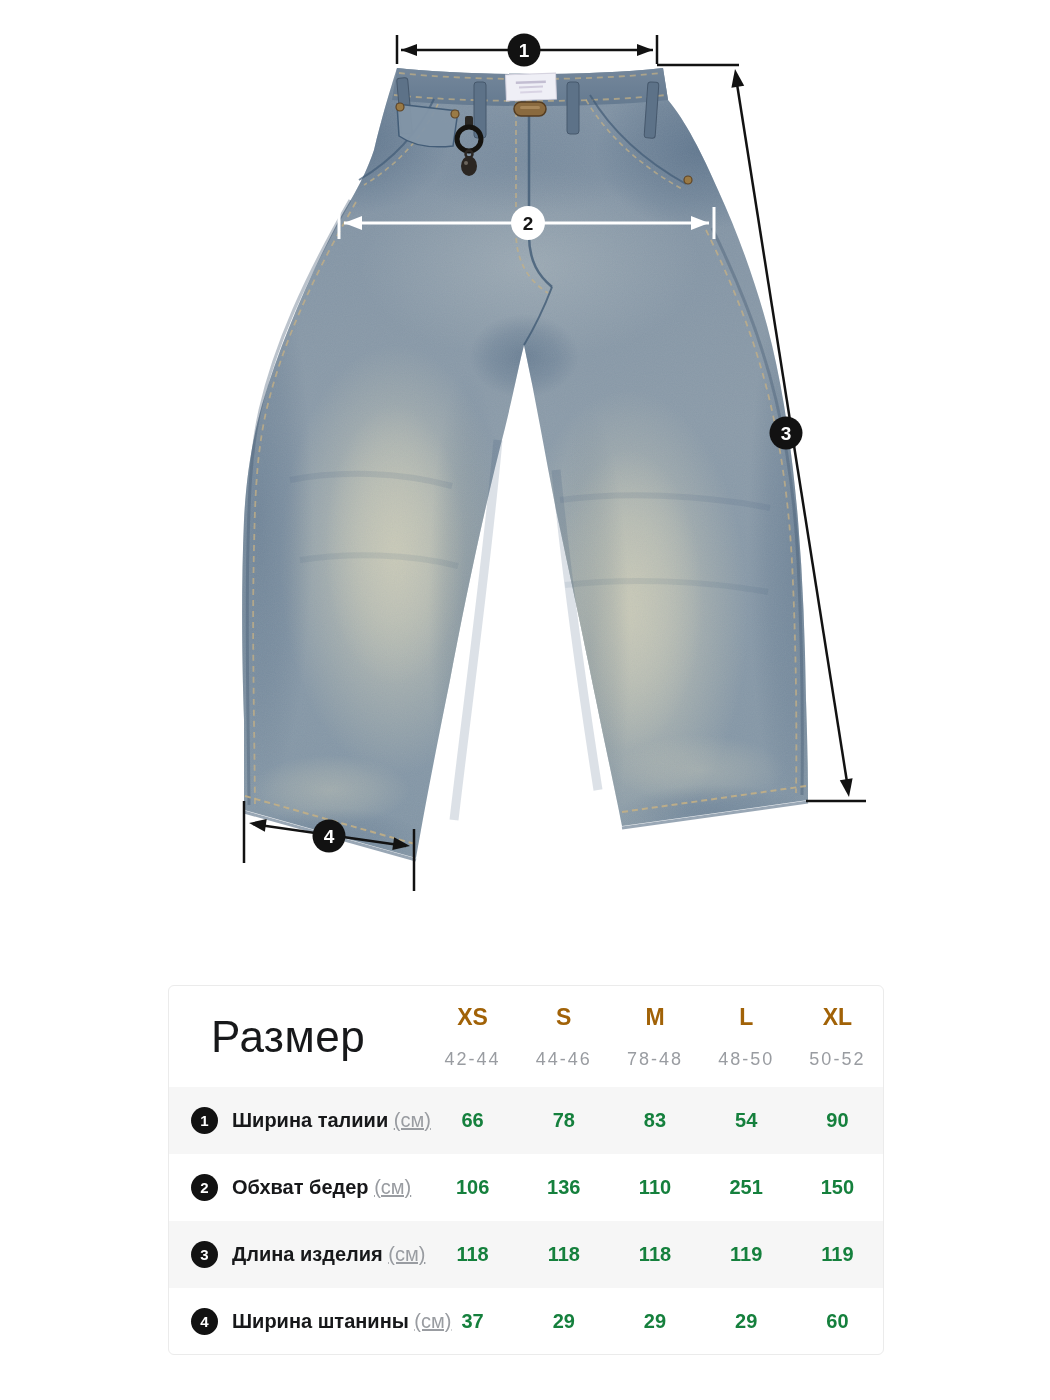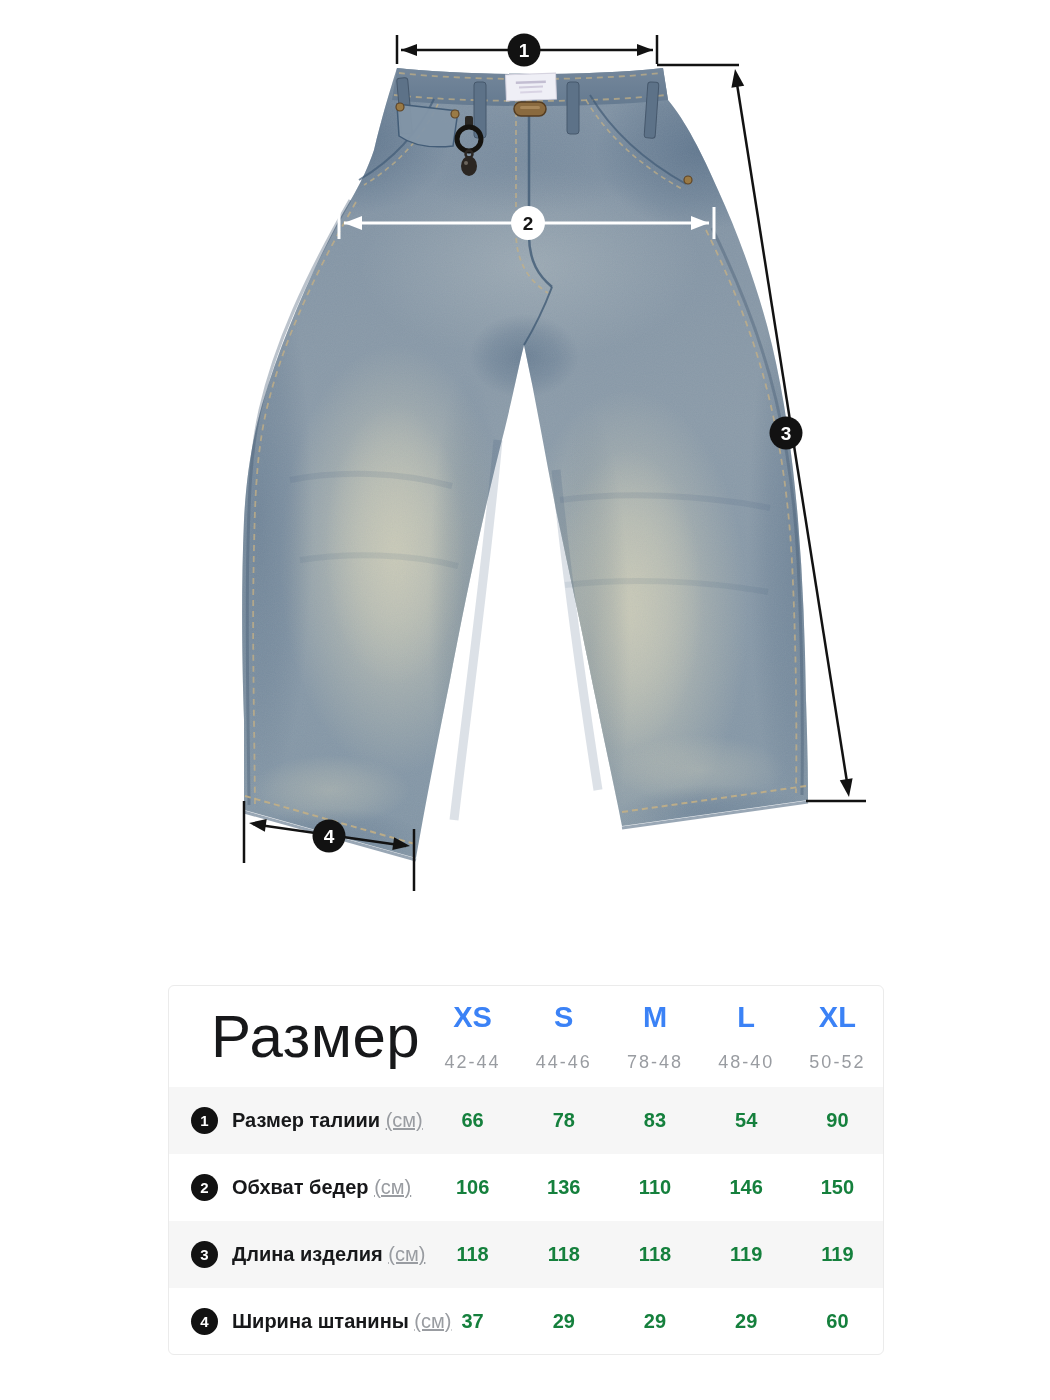--- a/index.html
+++ b/index.html
@@ -10,24 +10,24 @@
   .diagram-wrap{position:absolute;left:0;top:0;width:1050px;height:960px;}
   
   .size-card{
     position:absolute;left:168px;top:985px;width:716px;height:370px;
     background:#ffffff;border:1px solid #ebebeb;border-radius:6px;
     box-sizing:border-box;overflow:hidden;
   }
   .grid-row{display:grid;grid-template-columns:258px repeat(5,1fr);align-items:center;}
   .size-header{height:101px;border:none;}
   .size-title{
-    font-size:60px;font-weight:500;color:#17181a;padding-left:42px;letter-spacing:.5px;
+    font-size:44px;font-weight:500;color:#17181a;padding-left:42px;letter-spacing:.5px;
   }
   .size-col{text-align:center;line-height:1;}
-  .size-letter{font-size:29px;font-weight:600;color:#3b82f6;}
+  .size-letter{font-size:23px;font-weight:600;color:#a16207;}
   .size-range{font-size:18px;color:#999ca1;margin-top:21px;letter-spacing:2px;}
   .data-row{height:67px;}
   .data-row.striped{background:#f6f6f6;}
   .row-head{display:flex;align-items:center;}
   .badge{
     width:27px;height:27px;border-radius:50%;background:#121212;color:#ffffff;
     font-size:15px;font-weight:700;display:flex;align-items:center;justify-content:center;
     margin-left:22px;flex:0 0 auto;
   }
   .row-label{margin-left:14px;font-size:20px;font-weight:600;color:#17181a;white-space:nowrap;}
@@ -221,49 +221,49 @@
       <div class="size-col">
         <div class="size-letter">S</div>
         <div class="size-range">44-46</div>
       </div>
       <div class="size-col">
         <div class="size-letter">M</div>
         <div class="size-range">78-48</div>
       </div>
       <div class="size-col">
         <div class="size-letter">L</div>
-        <div class="size-range">48-40</div>
+        <div class="size-range">48-50</div>
       </div>
       <div class="size-col">
         <div class="size-letter">XL</div>
         <div class="size-range">50-52</div>
       </div>
     </div>
 
     <div class="grid-row data-row striped">
       <div class="row-head">
         <span class="badge">1</span>
-        <span class="row-label"><span>Размер талиии</span> <span class="unit">(см)</span></span>
+        <span class="row-label"><span>Ширина талиии</span> <span class="unit">(см)</span></span>
       </div>
       <div class="cell">66</div>
       <div class="cell">78</div>
       <div class="cell">83</div>
       <div class="cell">54</div>
       <div class="cell">90</div>
     </div>
 
     <div class="grid-row data-row">
       <div class="row-head">
         <span class="badge">2</span>
         <span class="row-label"><span>Обхват бедер</span> <span class="unit">(см)</span></span>
       </div>
       <div class="cell">106</div>
       <div class="cell">136</div>
       <div class="cell">110</div>
-      <div class="cell">146</div>
+      <div class="cell">251</div>
       <div class="cell">150</div>
     </div>
 
     <div class="grid-row data-row striped">
       <div class="row-head">
         <span class="badge">3</span>
         <span class="row-label"><span>Длина изделия</span> <span class="unit">(см)</span></span>
       </div>
       <div class="cell">118</div>
       <div class="cell">118</div>

